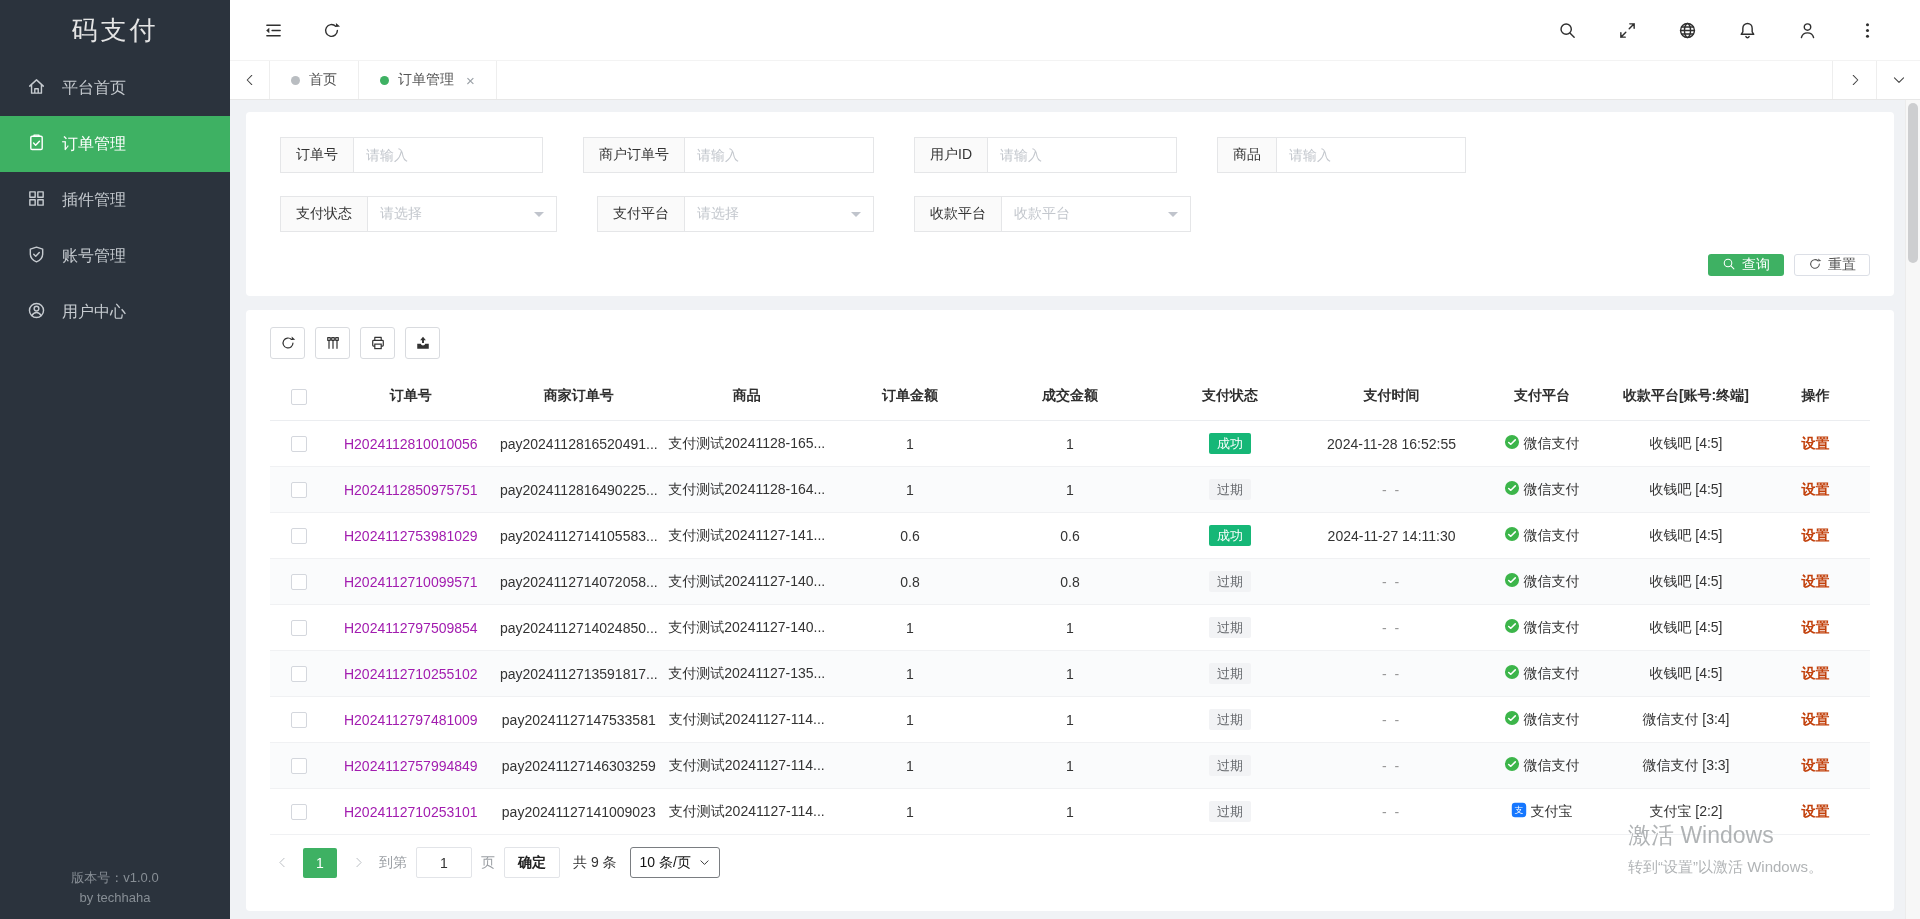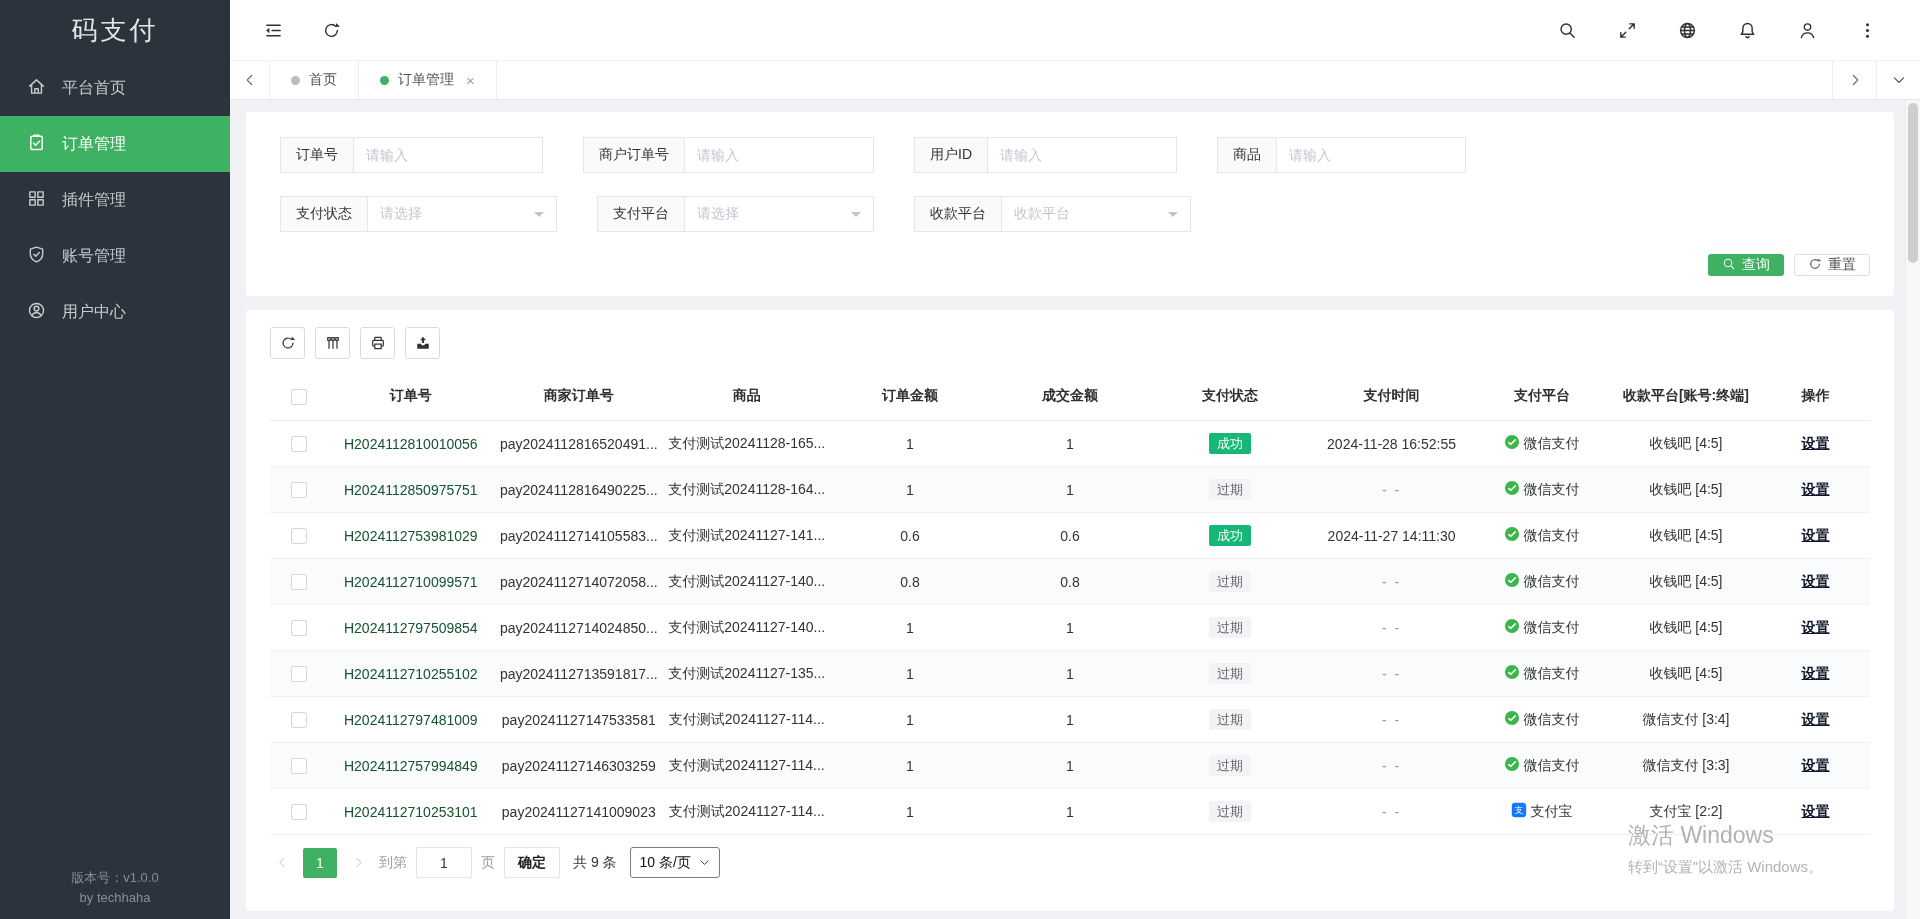--- a/index.html
+++ b/index.html
@@ -80,28 +80,28 @@
   .tool-btn svg { width: 16px; height: 16px; }
 
   table { width: 100%; border-collapse: collapse; margin-top: 13px; table-layout: fixed; }
   th { font-size: 14px; color: #2f2f2f; font-weight: bold; padding: 15px 4px;
        border-bottom: 1px solid #ebedf0; text-align: center; white-space: nowrap; }
   td { font-size: 14px; color: #333; padding: 0 4px; height: 46px; border-bottom: 1px solid #f0f1f3;
        text-align: center; white-space: nowrap; overflow: hidden; }
   tbody tr:nth-child(even) td { background: #fafbfc; }
   .cb { width: 16px; height: 16px; border: 1px solid #d4d7dd; border-radius: 2px; background: #fff;
         display: inline-block; vertical-align: middle; cursor: pointer; }
-  .order-link { color: #14532d; cursor: pointer; }
+  .order-link { color: #a21caf; cursor: pointer; }
   .badge { display: inline-block; padding: 4px 8px; border-radius: 2px; font-size: 13px; line-height: 1; }
   .badge.success { background: #16b777; color: #fff; }
   .badge.expired { background: #f2f3f5; color: #66696d; }
   .time-empty { color: #999; letter-spacing: 2px; }
   .ptf { display: inline-flex; align-items: center; gap: 3px; }
   .ptf svg { width: 16px; height: 16px; }
-  .action-link { color: #0f172a; font-weight: bold; cursor: pointer; text-decoration: underline; }
+  .action-link { color: #c2410c; font-weight: bold; cursor: pointer; }
 
   
   .pager { display: flex; align-items: center; gap: 9px; padding: 12px 0 14px; font-size: 14px; }
   .pg-nav { width: 24px; height: 30px; display: flex; align-items: center; justify-content: center;
             color: #b9bdc2; cursor: pointer; }
   .pg-nav svg { width: 13px; height: 13px; }
   .pg-num { min-width: 34px; height: 30px; background: #3eb163; color: #fff; display: flex;
             align-items: center; justify-content: center; border-radius: 2px; cursor: pointer; }
   .pg-text { color: #9a9ea3; }
   .pg-input { width: 56px; height: 31px; border: 1px solid #e2e4e8; text-align: center; font-size: 14px;

